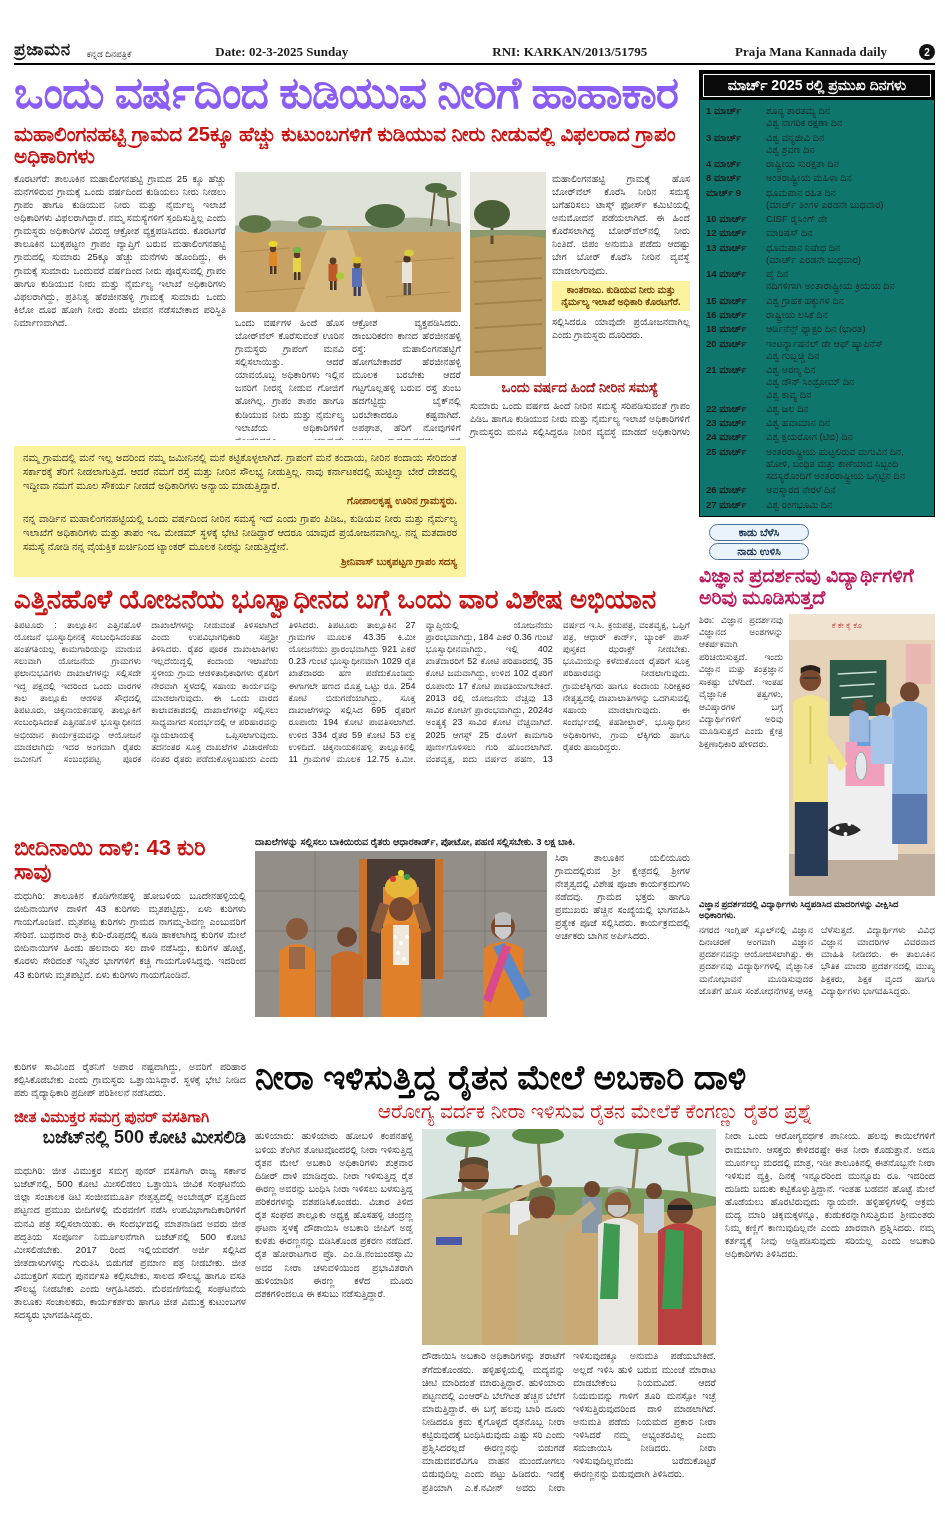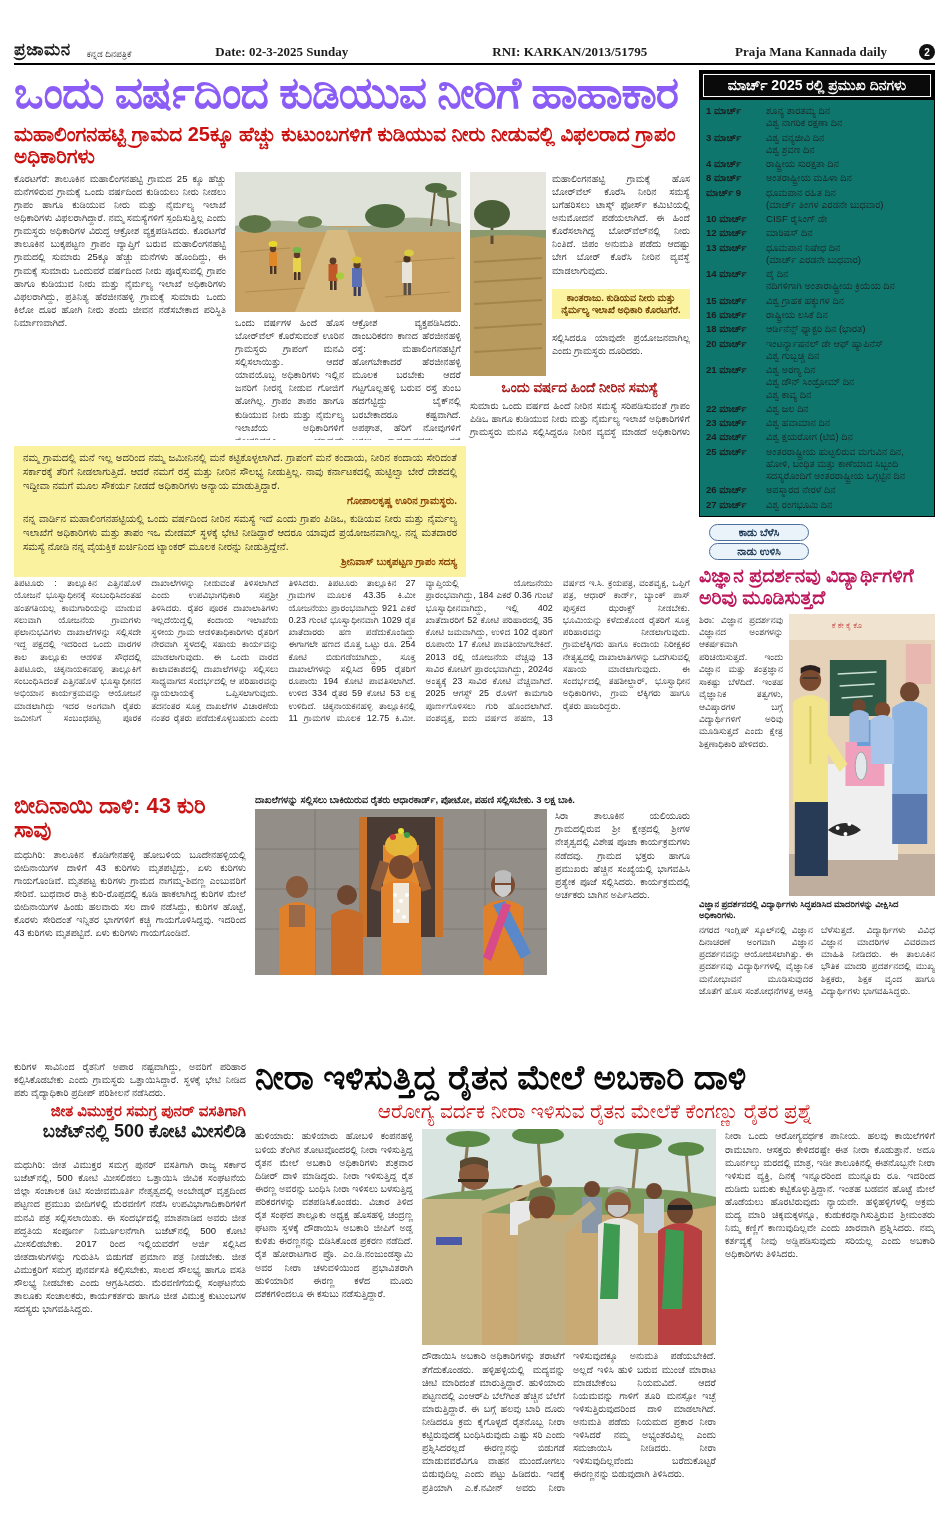--- a/index.html
+++ b/index.html
@@ -28,41 +28,41 @@
   .ma-head{font-size:44px;font-weight:bold;line-height:1.04;letter-spacing:-1px;color:#8b5cf6}
   .ma-sub{color:#cc1111;font-size:20px;font-weight:bold;margin:7px 0 5px;line-height:1.1}
   .ma-body{display:flex;gap:9px;height:268px;overflow:hidden}
   .ma-col1{width:212px;flex-shrink:0}
   .ma-mid{width:226px;flex-shrink:0;display:flex;flex-direction:column;gap:4px}
   .ph-water{width:226px;height:140px}
   .ma-under{columns:2;column-gap:8px;flex:1;overflow:hidden}
   .ma-right{flex:1;display:flex;flex-direction:column;gap:4px;min-width:0}
   .ma-right-top{display:flex;gap:6px}
   .ph-dry{width:76px;height:204px}
-  .ma-right-stack{flex:1;display:flex;flex-direction:column;gap:12px;min-width:0}
+  .ma-right-stack{flex:1;display:flex;flex-direction:column;gap:4px;min-width:0}
   .officer-quote{background:#fcf3a0;padding:3px 5px;font-weight:bold;color:#6b3c00;font-size:9.5px;text-align:center;line-height:1.3}
   .one-year-head{font-weight:bold;font-size:13.5px;color:#a81616;text-align:center;line-height:1.15}
   .quotes-box{background:#fbf2a0;margin-top:6px;padding:5px 9px;font-size:10px;line-height:1.42;text-align:justify;width:452px}
   .q-by{display:block;text-align:right;font-weight:bold;color:#8a4200;margin:1px 0 3px}
   
   .et-head{color:#c81414;font-size:26px;font-weight:bold;margin:9px 0 5px;line-height:1.05}
   .et-cols{columns:5;column-gap:10px;height:210px;overflow:hidden;font-size:9px;line-height:1.36;text-align:justify}
   
   .mid-row{display:flex;gap:9px;margin-top:7px;height:216px;overflow:hidden}
   .dog{width:232px;flex-shrink:0}
   .dog-head{color:#c81414;font-size:22px;font-weight:bold;line-height:1.1;margin-bottom:5px}
   .temple{flex:1;min-width:0}
   .temple-doc{font-size:9.5px;font-weight:bold;margin-bottom:3px}
   .temple-row{display:flex;gap:8px}
   .ph-temple{width:292px;height:166px}
   .temple-side{flex:1;min-width:0}
   
   .bottom-row{display:flex;gap:9px;margin-top:8px;height:474px;overflow:hidden}
   .bl{width:232px;flex-shrink:0}
-  .bud-kicker{color:#c81414;font-weight:bold;font-size:15px;text-align:right;margin:3px 0 3px;line-height:1.15}
+  .bud-kicker{color:#c81414;font-weight:bold;font-size:15px;text-align:left;margin:9px 0 3px;line-height:1.15}
   .bud-head{font-size:18px;font-weight:bold;text-align:right;margin-bottom:16px;line-height:1.1}
   .neera{flex:1;min-width:0;display:flex;flex-direction:column}
   .neera-head{font-size:34px;font-weight:bold;line-height:1.05;color:#0a0a0a}
   .neera-sub{color:#c81414;font-size:20px;font-weight:normal;text-align:center;margin:5px 0 6px}
   .neera-body{display:flex;gap:9px;flex:1;overflow:hidden}
   .nb-left{width:158px;flex-shrink:0}
   .nb-center{width:294px;flex-shrink:0;display:flex;flex-direction:column;gap:4px}
   .ph-police{width:294px;height:216px}
   .nb-under{columns:2;column-gap:8px;flex:1;overflow:hidden}
   .nb-right{flex:1;min-width:0}
@@ -196,20 +196,21 @@
         </div>
         <div class="quotes-box">
           <span>ನಮ್ಮ ಗ್ರಾಮದಲ್ಲಿ ಮನೆ ಇಲ್ಲ ಅದರಿಂದ ನಮ್ಮ ಜಮೀನಿನಲ್ಲಿ ಮನೆ ಕಟ್ಟಿಕೊಳ್ಳಲಾಗಿದೆ. ಗ್ರಾಪಂಗೆ ಮನೆ ಕಂದಾಯ, ನೀರಿನ ಕಂದಾಯ ಸೇರಿದಂತೆ ಸರ್ಕಾರಕ್ಕೆ ತೆರಿಗೆ ನೀಡಲಾಗುತ್ತಿದೆ. ಆದರೆ ನಮಗೆ ರಸ್ತೆ ಮತ್ತು ನೀರಿನ ಸೌಲಭ್ಯ ನೀಡುತ್ತಿಲ್ಲ. ನಾವು ಕರ್ನಾಟಕದಲ್ಲಿ ಹುಟ್ಟಿಲ್ವಾ ಬೇರೆ ದೇಶದಲ್ಲಿ ಇದ್ದೀವಾ ನಮಗೆ ಮೂಲ ಸೌಕರ್ಯ ನೀಡದೆ ಅಧಿಕಾರಿಗಳು ಅನ್ಯಾಯ ಮಾಡುತ್ತಿದ್ದಾರೆ.</span>
           <span class="q-by">ಗೋಪಾಲಕೃಷ್ಣ ಊರಿನ ಗ್ರಾಮಸ್ಥರು.</span>
           <span>ನನ್ನ ವಾರ್ಡಿನ ಮಹಾಲಿಂಗನಹಟ್ಟಿಯಲ್ಲಿ ಒಂದು ವರ್ಷದಿಂದ ನೀರಿನ ಸಮಸ್ಯೆ ಇದೆ ಎಂದು ಗ್ರಾಪಂ ಪಿಡಿಒ, ಕುಡಿಯವ ನೀರು ಮತ್ತು ನೈರ್ಮಲ್ಯ ಇಲಾಖೆಗೆ ಅಧಿಕಾರಿಗಳು ಮತ್ತು ತಾಪಂ ಇಒ ಮೇಡಮ್ ಸ್ಥಳಕ್ಕೆ ಭೇಟಿ ನೀಡಿದ್ದಾರೆ ಆದರೂ ಯಾವುದೆ ಪ್ರಯೋಜನವಾಗಿಲ್ಲ. ನನ್ನ ಮತದಾರರ ಸಮಸ್ಯೆ ನೋಡಿ ನನ್ನ ವೈಯಕ್ತಿಕ ಖರ್ಚಿನಿಂದ ಟ್ಯಾಂಕರ್ ಮೂಲಕ ನೀರನ್ನು ನೀಡುತ್ತಿದ್ದೇನೆ.</span>
           <span class="q-by">ಶ್ರೀನಿವಾಸ್ ಬುಕ್ಕಪಟ್ಟಣ ಗ್ರಾಪಂ ಸದಸ್ಯ</span>
         </div>
       </div>
 
       <div>
+        <div class="et-head">ಎತ್ತಿನಹೊಳೆ ಯೋಜನೆಯ ಭೂಸ್ವಾಧೀನದ ಬಗ್ಗೆ ಒಂದು ವಾರ ವಿಶೇಷ ಅಭಿಯಾನ</div>
         <div class="et-cols">ತಿಪಟೂರು : ತಾಲ್ಲೂಕಿನ ಎತ್ತಿನಹೊಳೆ ಯೋಜನೆ ಭೂಸ್ವಾಧೀನಕ್ಕೆ ಸಂಬಂಧಿಸಿದಂತಹ ಹಂತಗತಿಯಲ್ಲ ಕಾಮಗಾರಿಯನ್ನು ಮಾಡುವ ಸಲುವಾಗಿ ಯೋಜನೆಯ ಗ್ರಾಮಗಳು ಫಲಾನುಭವಿಗಳು ದಾಖಾಲೆಗಳನ್ನು ಸಲ್ಲಿಸದೇ ಇದ್ದ ಪಕ್ಷದಲ್ಲಿ ಇದರಿಂದ ಒಂದು ವಾರಗಳ ಕಾಲ ತಾಲ್ಲೂಕು ಆಡಳಿತ ಸೌಧದಲ್ಲಿ ತಿಪಟೂರು, ಚಿಕ್ಕನಾಯಕನಹಳ್ಳಿ ತಾಲ್ಲೂಕಿಗೆ ಸಂಬಂಧಿಸಿದಂತೆ ಎತ್ತಿನಹೊಳೆ ಭೂಸ್ವಾಧೀನದ ಅಭಿಯಾನ ಕಾರ್ಯಕ್ರಮವನ್ನು ಆಯೋಜನೆ ಮಾಡಲಾಗಿದ್ದು ಇದರ ಅಂಗವಾಗಿ ರೈತರು ಜಮೀನಿಗೆ ಸಂಬಂಧಪಟ್ಟ ಪೂರಕ ದಾಖಾಲೆಗಳನ್ನು ನೀಡುವಂತೆ ತಿಳಿಸಲಾಗಿದೆ ಎಂದು ಉಪವಿಭಾಗಧಿಕಾರಿ ಸಪ್ತಶ್ರೀ ತಿಳಿಸಿದರು. ರೈತರ ಪೂರಕ ದಾಖಾಲಾತಿಗಳು ಇಲ್ಲದೆಯಿದ್ದಲ್ಲಿ ಕಂದಾಯ ಇಲಾಖೆಯ ಸ್ಥಳೀಯ ಗ್ರಾಮ ಆಡಳಿತಾಧಿಕಾರಿಗಳು ರೈತರಿಗೆ ನೇರವಾಗಿ ಸ್ಥಳದಲ್ಲಿ ಸಹಾಯ ಕಾರ್ಯವನ್ನು ಮಾಡಲಾಗುವುದು. ಈ ಒಂದು ವಾರದ ಕಾಲಾವಕಾಶದಲ್ಲಿ ದಾಖಾಲೆಗಳನ್ನು ಸಲ್ಲಿಸಲು ಸಾಧ್ಯವಾಗದ ಸಂದರ್ಭದಲ್ಲಿ ಆ ಪರಿಹಾರವನ್ನು ನ್ಯಾಯಲಾಯಕ್ಕೆ ಒಪ್ಪಿಸಲಾಗುವುದು. ತದನಂತರ ಸೂಕ್ತ ದಾಖಲೆಗಳ ವಿಚಾರಣೆಯ ನಂತರ ರೈತರು ಪಡೆದುಕೊಳ್ಳಬಹುದು ಎಂದು ತಿಳಿಸಿದರು. ತಿಪಟೂರು ತಾಲ್ಲೂಕಿನ 27 ಗ್ರಾಮಗಳ ಮೂಲಕ 43.35 ಕಿ.ಮೀ ಯೋಜನೆಯು ಪ್ರಾರಂಭವಾಗಿದ್ದು 921 ಎಕರೆ 0.23 ಗುಂಟೆ ಭೂಸ್ವಾಧೀನವಾಗಿ 1029 ರೈತ ಖಾತೆದಾರರು ಹಣ ಪಡೆದುಕೊಂಡಿದ್ದು ಈಗಾಗಲೇ ಹಣದ ಮೊತ್ತ ಒಟ್ಟು ರೂ. 254 ಕೋಟಿ ಬಿಡುಗಡೆಯಾಗಿದ್ದು, ಸೂಕ್ತ ದಾಖಾಲೆಗಳನ್ನು ಸಲ್ಲಿಸಿದ 695 ರೈತರಿಗೆ ರೂಪಾಯಿ 194 ಕೋಟಿ ಪಾವತಿಸಲಾಗಿದೆ. ಉಳಿದ 334 ರೈತರ 59 ಕೋಟಿ 53 ಲಕ್ಷ ಉಳಿದಿದೆ. ಚಿಕ್ಕನಾಯಕನಹಳ್ಳಿ ತಾಲ್ಲೂಕಿನಲ್ಲಿ 11 ಗ್ರಾಮಗಳ ಮೂಲಕ 12.75 ಕಿ.ಮೀ. ವ್ಯಾಪ್ತಿಯಲ್ಲಿ ಯೋಜನೆಯು ಪ್ರಾರಂಭವಾಗಿದ್ದು, 184 ಎಕರೆ 0.36 ಗುಂಟೆ ಭೂಸ್ವಾಧೀನವಾಗಿದ್ದು, ಇಲ್ಲಿ 402 ಖಾತೆದಾರರಿಗೆ 52 ಕೋಟಿ ಪರಿಹಾರದಲ್ಲಿ 35 ಕೋಟಿ ಜಮವಾಗಿದ್ದು, ಉಳಿದ 102 ರೈತರಿಗೆ ರೂಪಾಯಿ 17 ಕೋಟಿ ಪಾವತಿಯಾಗಬೇಕಿದೆ. 2013 ರಲ್ಲಿ ಯೋಜನೆಯ ವೆಚ್ಚವು 13 ಸಾವಿರ ಕೋಟಿಗೆ ಪ್ರಾರಂಭವಾಗಿದ್ದು, 2024ರ ಅಂತ್ಯಕ್ಕೆ 23 ಸಾವಿರ ಕೋಟಿ ವೆಚ್ಚವಾಗಿದೆ. 2025 ಆಗಸ್ಟ್ 25 ರೊಳಗೆ ಕಾಮಗಾರಿ ಪೂರ್ಣಗೊಳಿಸಲು ಗುರಿ ಹೊಂದಲಾಗಿದೆ. ವಂಶವೃಕ್ಷ, ಐದು ವರ್ಷದ ಪಹಣ, 13 ವರ್ಷದ ಇ.ಸಿ. ಕ್ರಯಪತ್ರ, ವಂಶವೃಕ್ಷ, ಒಪ್ಪಿಗೆ ಪತ್ರ, ಆಧಾರ್ ಕಾರ್ಡ್, ಬ್ಯಾಂಕ್ ಪಾಸ್ ಪುಸ್ತಕದ ಝರಾಕ್ಸ್ ನೀಡಬೇಕು. ಭೂಮಿಯನ್ನು ಕಳೆದುಕೊಂಡ ರೈತರಿಗೆ ಸೂಕ್ತ ಪರಿಹಾರವನ್ನು ನೀಡಲಾಗುವುದು. ಗ್ರಾಮಲೆಕ್ಕಿಗರು ಹಾಗೂ ಕಂದಾಯ ನಿರೀಕ್ಷಕರ ನೇತೃತ್ವದಲ್ಲಿ ದಾಖಾಲಾತಿಗಳನ್ನು ಒದಗಿಸುವಲ್ಲಿ ಸಹಾಯ ಮಾಡಲಾಗುವುದು. ಈ ಸಂದರ್ಭದಲ್ಲಿ ತಹಶೀಲ್ದಾರ್, ಭೂಸ್ವಾಧೀನ ಅಧಿಕಾರಿಗಳು, ಗ್ರಾಮ ಲೆಕ್ಕಿಗರು ಹಾಗೂ ರೈತರು ಹಾಜರಿದ್ದರು.</div>
       </div>
 
       <div class="mid-row">
         <div class="dog">
           <div class="dog-head">ಬೀದಿನಾಯಿ ದಾಳಿ: 43 ಕುರಿ ಸಾವು</div>
           <div class="bodytext">ಮಧುಗಿರಿ: ತಾಲೂಕಿನ ಕೊಡಿಗೇನಹಳ್ಳಿ ಹೋಬಳಿಯ ಬೂದೇನಹಳ್ಳಿಯಲ್ಲಿ ಬೀದಿನಾಯಿಗಳ ದಾಳಿಗೆ 43 ಕುರಿಗಳು ಮೃತಪಟ್ಟಿದ್ದು, ಏಳು ಕುರಿಗಳು ಗಾಯಗೊಂಡಿವೆ. ಮೃತಪಟ್ಟ ಕುರಿಗಳು ಗ್ರಾಮದ ನಾಗಮ್ಮ-ಶಿವಣ್ಣ ಎಂಬುವರಿಗೆ ಸೇರಿವೆ. ಬುಧವಾರ ರಾತ್ರಿ ಕುರಿ-ರೊಪ್ಪದಲ್ಲಿ ಕೂಡಿ ಹಾಕಲಾಗಿದ್ದ ಕುರಿಗಳ ಮೇಲೆ ಬೀದಿನಾಯಿಗಳ ಹಿಂಡು ಹಲವಾರು ಸಲ ದಾಳಿ ನಡೆಸಿದ್ದು, ಕುರಿಗಳ ಹೊಟ್ಟೆ, ಕೊರಳು ಸೇರಿದಂತೆ ಇನ್ನಿತರ ಭಾಗಗಳಿಗೆ ಕಚ್ಚಿ ಗಾಯಗೊಳಿಸಿದ್ದವು. ಇದರಿಂದ 43 ಕುರಿಗಳು ಮೃತಪಟ್ಟಿವೆ. ಏಳು ಕುರಿಗಳು ಗಾಯಗೊಂಡಿವೆ.</div>
         </div>
         <div class="temple">
           <div class="temple-doc">ದಾಖಲೆಗಳನ್ನು ಸಲ್ಲಿಸಲು ಬಾಕಿಯಿರುವ ರೈತರು ಆಧಾರಕಾರ್ಡ್, ಪೋಟೋ, ಪಹಣಿ ಸಲ್ಲಿಸಬೇಕು. 3 ಲಕ್ಷ ಬಾಕಿ.</div>

